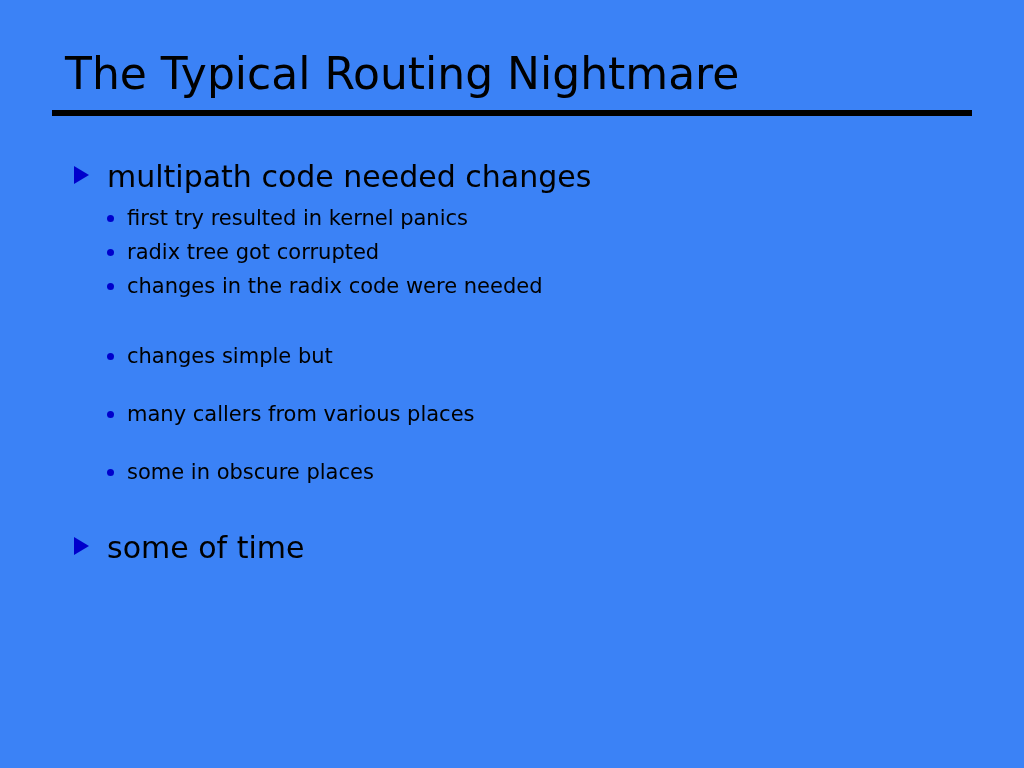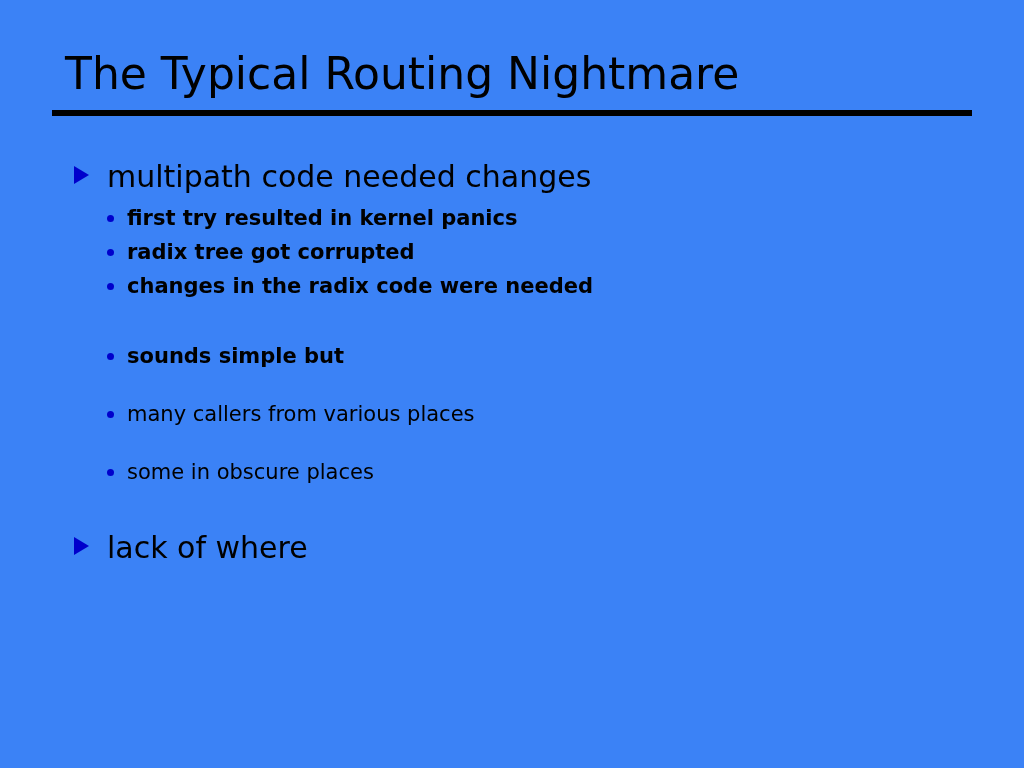--- a/index.html
+++ b/index.html
@@ -89,21 +89,20 @@
   }
   li.lvl2 {
     position: relative;
     padding-left: 20px;
     margin-left: 0px;
   }
   li.lvl2 .b2-text {
     font-size: 21px;
     line-height: 34px;
     color: #000000;
-    font-weight: bold;
   }
   .dot2 {
     position: absolute;
     left: 0px;
     top: 14px;
     width: 7px;
     height: 7px;
     border-radius: 50%;
     background: #0000CC;
   }
@@ -173,40 +172,40 @@
           </li>
         </ul>
       </li>
 
       <li class="group-gap"></li>
 
       <li class="lvl1">
         <ul class="lvl2">
           <li class="lvl2">
             <span class="dot2"></span>
-            <span class="b2-text">sounds simple but</span>
+            <span class="b2-text">changes simple but</span>
           </li>
         </ul>
         <ul class="lvl3">
           <li class="lvl3">
             <span class="dot3"></span>
             <span class="b3-text">many callers from various places</span>
           </li>
           <li class="lvl3">
             <span class="dot3"></span>
             <span class="b3-text">some in obscure places</span>
           </li>
         </ul>
       </li>
 
       <li class="group-gap-small"></li>
 
       <li class="lvl1">
         <div class="row">
           <span class="tri"></span>
-          <span class="b1-text">lack of where</span>
+          <span class="b1-text">some of time</span>
         </div>
       </li>
 
     </ul>
   </div>
 
 </div>
 
 </body></html>

